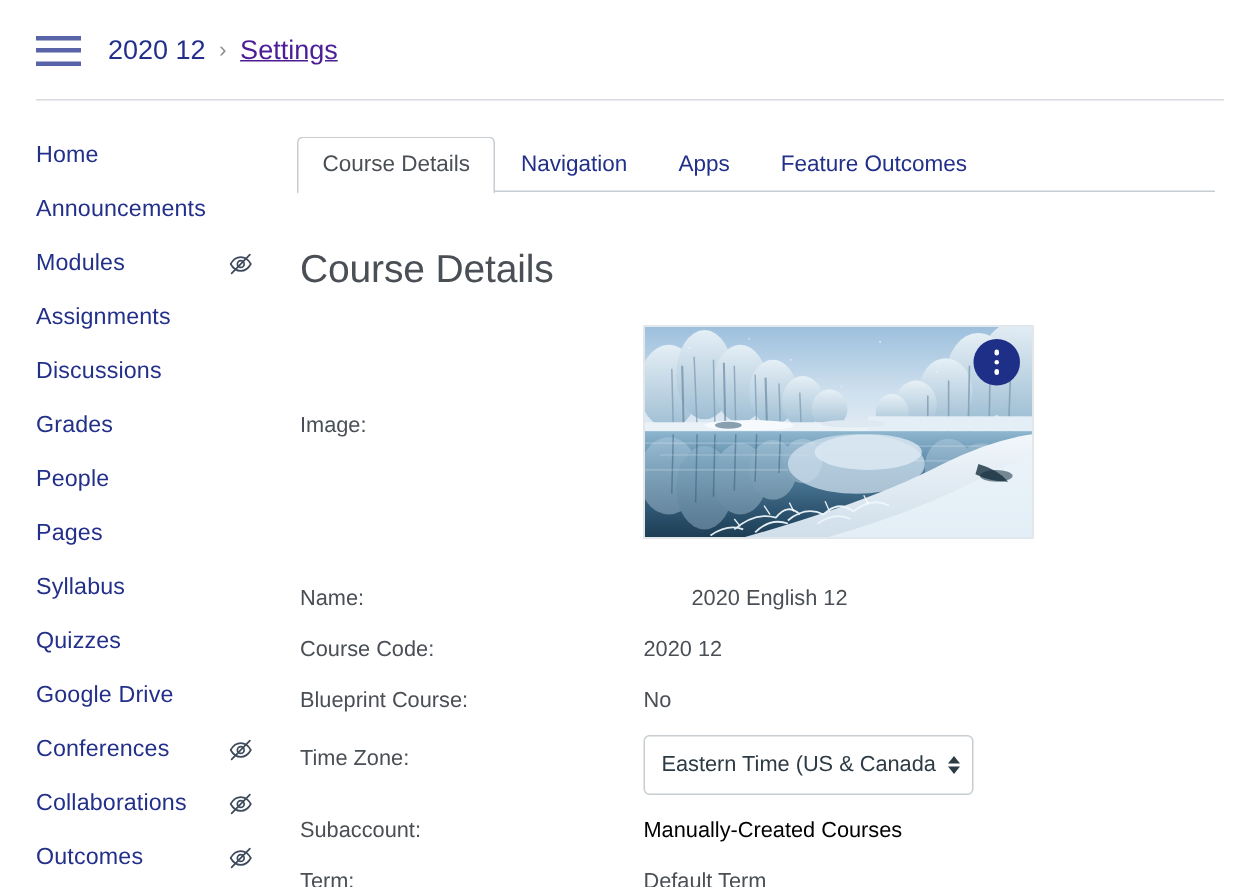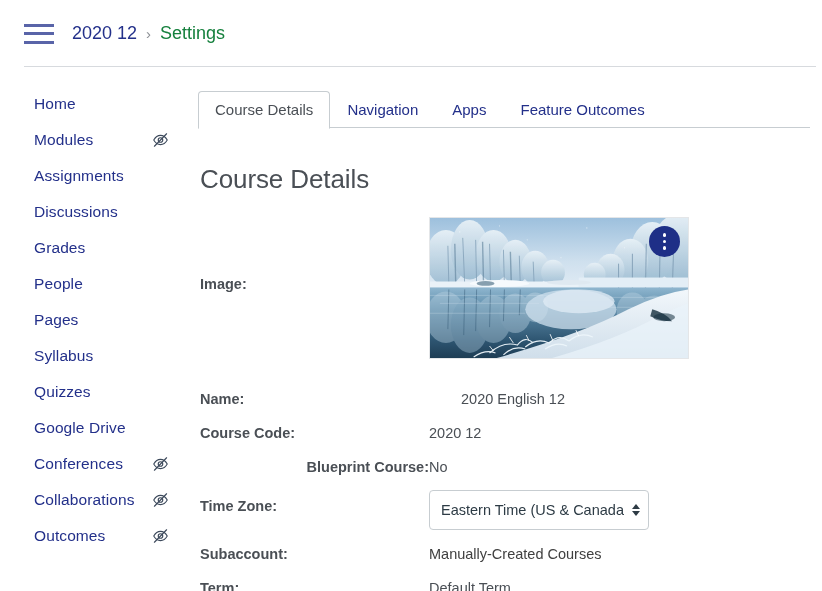--- a/index.html
+++ b/index.html
@@ -55,41 +55,42 @@
     cursor: pointer;
   }
   .crumb-sep {
     color: #8b8f94;
     font-size: 15px;
     line-height: 1;
     position: relative;
     top: 0px;
   }
   .crumb-current {
-    color: #15803d;
+    color: #4c1d95;
+    text-decoration: underline;
   }
   .topbar-rule {
     position: absolute;
     left: 24px; top: 66px;
     width: 792px; height: 1px;
     background: #d7dade;
   }
 
   
   .sidebar {
     position: absolute;
     left: 0; top: 86px;
     width: 196px;
   }
   .nav-item {
     position: relative;
     height: 36px;
     display: flex;
     align-items: center;
-    padding-left: 34px;
+    padding-left: 24px;
     padding-right: 18px;
     cursor: pointer;
     text-decoration: none;
   }
   .nav-label {
     font-size: 15.5px;
     color: #23308a;
     letter-spacing: 0.1px;
     white-space: nowrap;
   }
@@ -169,29 +170,28 @@
     display: flex;
     align-items: flex-start;
     margin-bottom: 0;
   }
   .row-label {
     width: 229px;
     flex: 0 0 229px;
     font-size: 14.5px;
     color: #4a4f55;
     padding-top: 8px;
-    font-weight: bold;
   }
   .row-value {
     font-size: 14.5px;
     color: #4a4f55;
     padding-top: 8px;
   }
   .row-value a {
-    color: #404040;
+    color: #000000;
     text-decoration: none;
     cursor: pointer;
   }
 
   .row-image .row-label { padding-top: 59px; }
   .row-image .row-value { padding-top: 0; }
 
   
   .course-image {
     position: relative;
@@ -278,20 +278,23 @@
       <span class="crumb-sep">›</span>
       <span class="crumb-current">Settings</span>
     </div>
   </div>
   <div class="topbar-rule"></div>
 </div>
 
 <nav class="sidebar" id="sidebar">
     <a class="nav-item" href="#">
       <span class="nav-label">Home</span>
+    </a>
+    <a class="nav-item" href="#">
+      <span class="nav-label">Announcements</span>
     </a>
     <a class="nav-item" href="#">
       <span class="nav-label">Modules</span>
       <svg class="eye-off" viewBox="0 0 24 24" fill="none" stroke="#3d4a5c" stroke-width="1.6" stroke-linecap="round" stroke-linejoin="round">
         <path d="M2.5 12 C5 7.5 8.5 5.5 12 5.5 C15.5 5.5 19 7.5 21.5 12 C19 16.5 15.5 18.5 12 18.5 C8.5 18.5 5 16.5 2.5 12 Z"></path>
         <circle cx="12" cy="12" r="3.2"></circle>
         <line x1="3.4" y1="20.8" x2="20.6" y2="3.2"></line>
       </svg>
     </a>
     <a class="nav-item" href="#">
@@ -514,21 +517,21 @@
     <div class="row" style="margin-top:24px;gap:32px;">
       <div class="row-label">Name:</div>
       <div class="row-value">2020 English 12</div>
     </div>
 
     <div class="row" style="margin-top:10px;">
       <div class="row-label">Course Code:</div>
       <div class="row-value">2020 12</div>
     </div>
 
-    <div class="row" style="margin-top:10px;text-align:right;">
+    <div class="row" style="margin-top:10px;">
       <div class="row-label">Blueprint Course:</div>
       <div class="row-value">No</div>
     </div>
 
     <div class="row" style="margin-top:7px;">
       <div class="row-label" style="padding-top:16px;">Time Zone:</div>
       <div class="row-value" style="padding-top:6px;">
         <div class="tz-select">
           <select>
             <option>Eastern Time (US &amp; Canada) (-05:00)</option>

